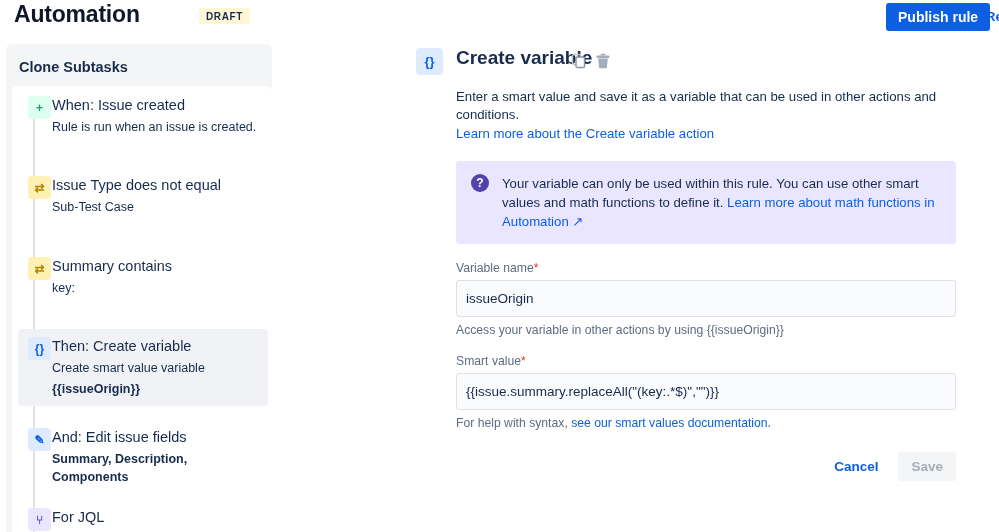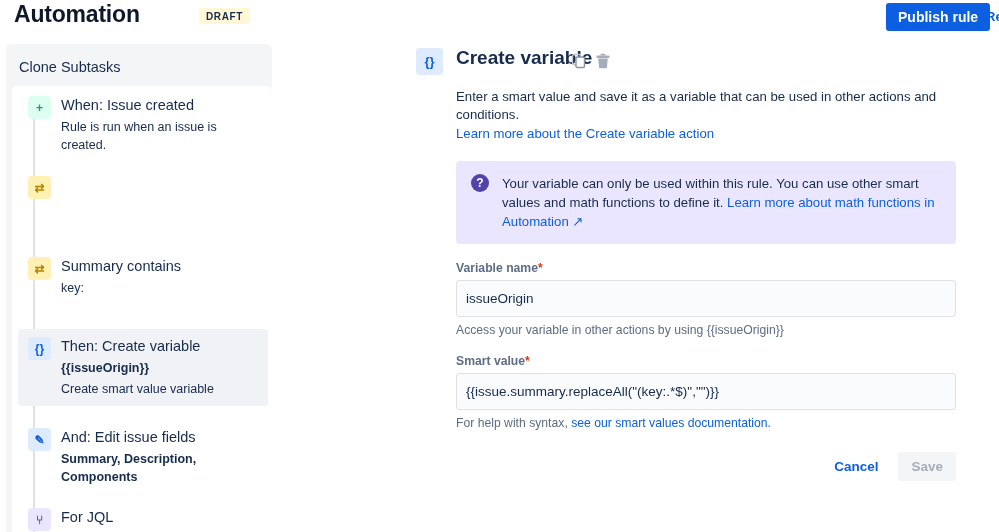--- a/index.html
+++ b/index.html
@@ -56,21 +56,21 @@
   
   .rule-panel {
     position: absolute; left: 6px; top: 44px;
     width: 266px; height: 500px;
     background: #F4F5F7;
     border-radius: 6px 6px 0 0;
     overflow: hidden;
   }
   .rule-panel-title {
     position: absolute; left: 13px; top: 15px;
-    font-size: 14.5px; font-weight: 400;
+    font-size: 14.5px; font-weight: 700;
     color: #172B4D;
     text-align: right;
   }
   .rule-card {
     position: absolute; left: 6px; top: 42px;
     width: 260px; height: 458px;
     background: #ffffff;
     border-radius: 5px 5px 0 0;
   }
   .connector {
@@ -90,21 +90,21 @@
   .step.selected { background: #F1F2F5; }
 
   .step-icon {
     position: absolute; left: 10px; top: 8px;
     width: 23px; height: 23px;
     border-radius: 4px;
     display: flex; align-items: center; justify-content: center;
     font-size: 12px; font-weight: 700;
     line-height: 1;
   }
-  .step-body { margin-left: 43px; padding-right: 4px; }
+  .step-body { margin-left: 34px; padding-right: 4px; }
   .step-title {
     font-size: 14.5px; font-weight: 400;
     color: #172B4D; line-height: 19px;
   }
   .step-desc {
     font-size: 12.5px; font-weight: 400;
     color: #172B4D; line-height: 18px;
     margin-top: 3px;
   }
   .step-desc.bold, .step-strong { font-weight: 700; }
@@ -171,21 +171,21 @@
     display: flex; align-items: center; justify-content: center;
   }
   .info-text {
     font-size: 13.2px; line-height: 19px;
     color: #172B4D;
   }
 
   
   .field { margin: 17px 0 0 40px; width: 500px; }
   .field-label {
-    font-size: 12.2px; font-weight: 700;
+    font-size: 12.2px; font-weight: 400;
     color: #5E6C84; margin-bottom: 5px;
   }
   .req { color: #DE350B; font-size: 12px; }
   .text-input {
     width: 500px; height: 37px;
     border: 1px solid #DFE1E6;
     border-radius: 3px;
     background: #FAFBFC;
     padding: 0 9px;
     font-family: "Liberation Sans", sans-serif;
@@ -237,34 +237,38 @@
     <div id="steps-host">
         <div class="step" style="top: 2px;">
           <div class="step-icon ic-green">+</div>
           <div class="step-body">
             <div class="step-title">When: Issue created</div>
             <div class="step-desc">Rule is run when an issue is created.</div>
           </div>
         </div>
         <div class="step" style="top: 82px;">
           <div class="step-icon ic-yellow">⇄</div>
+          <div class="step-body">
+            <div class="step-title">Issue Type does not equal</div>
+            <div class="step-desc">Sub-Test Case</div>
+          </div>
         </div>
         <div class="step" style="top: 163px;">
           <div class="step-icon ic-yellow">⇄</div>
           <div class="step-body">
             <div class="step-title">Summary contains</div>
             <div class="step-desc">key:</div>
           </div>
         </div>
         <div class="step selected" style="top: 243px;">
           <div class="step-icon ic-blue">{}</div>
           <div class="step-body">
             <div class="step-title">Then: Create variable</div>
+            <div class="step-desc">Create smart value variable</div>
             <div class="step-desc bold">{{issueOrigin}}</div>
-            <div class="step-desc">Create smart value variable</div>
           </div>
         </div>
         <div class="step" style="top: 334px;">
           <div class="step-icon ic-blue">✎</div>
           <div class="step-body">
             <div class="step-title">And: Edit issue fields</div>
             <div class="step-desc bold">Summary, Description, Components</div>
           </div>
         </div>
         <div class="step" style="top: 414px;">

